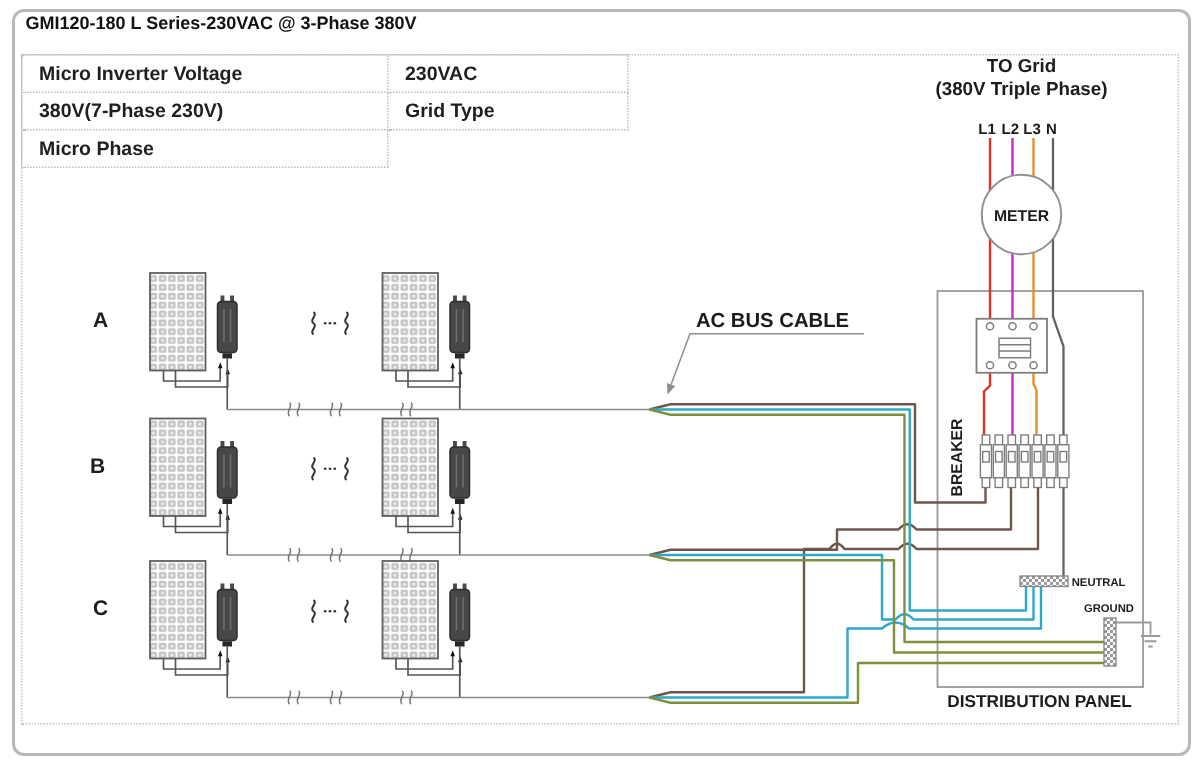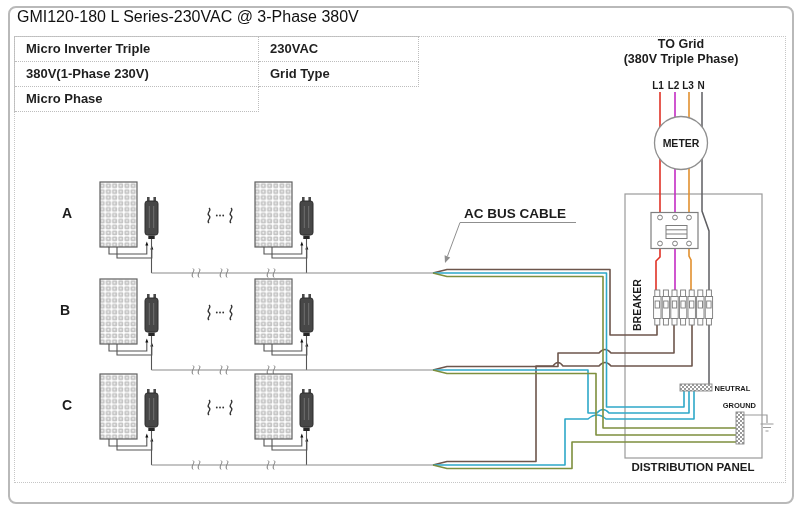--- a/index.html
+++ b/index.html
@@ -1,38 +1,38 @@
 <!DOCTYPE html>
 <html><head>
 <meta charset="utf-8">
 <style>
   html,body{margin:0;padding:0;background:#fff;}
   #page{position:relative;width:800px;height:508px;background:#fff;font-family:"Liberation Sans",sans-serif;overflow:hidden;}
   #frame{position:absolute;left:8px;top:6px;width:782px;height:494px;border:2px solid #b9b9b9;border-radius:8px;}
   #inner-dotted{position:absolute;left:14px;top:36px;width:770px;height:445px;border:1px dotted #c6c6c6;}
-  #title{position:absolute;left:17px;top:8px;font-size:16px;font-weight:normal;color:#111;}
+  #title{position:absolute;left:17px;top:8px;font-size:12px;font-weight:bold;color:#111;}
   #spec{position:absolute;left:14px;top:36px;width:404px;display:grid;grid-template-columns:244px auto;border-left:1px dotted #bdbdbd;border-top:1px dotted #bdbdbd;}
   #spec .cell{height:24px;line-height:24px;border-right:1px dotted #bdbdbd;border-bottom:1px dotted #bdbdbd;font-size:13px;font-weight:bold;color:#1f1f1f;padding-left:11px;white-space:pre;}
   svg{position:absolute;left:0;top:0;}
   .t{font-family:"Liberation Sans",sans-serif;font-weight:bold;fill:#1c1c1c;}
   .wire{fill:none;}
 </style>
 </head>
 <body>
 
 <div id="page">
   <div id="frame"></div>
   <div id="inner-dotted"></div>
 
   <div id="title">GMI120-180 L Series-230VAC @ 3-Phase 380V</div>
 
   <div id="spec">
-    <div class="cell">Micro Inverter Triple</div>
+    <div class="cell">Micro Inverter Voltage</div>
     <div class="cell">230VAC</div>
-    <div class="cell">380V(1-Phase 230V)</div>
+    <div class="cell">380V(7-Phase 230V)</div>
     <div class="cell">Grid Type</div>
     <div class="cell">Micro Phase</div>
   </div>
 
   <svg width="800" height="508" viewBox="0 0 800 508">
     <defs>
       <pattern id="pvcells" width="6.2" height="5.9" patternUnits="userSpaceOnUse">
         <rect width="6.2" height="5.9" fill="#ffffff"></rect>
         <rect x="0.45" y="0.45" width="5" height="4.7" rx="1" fill="#c4c4c4"></rect>
         <circle cx="2.95" cy="2.8" r="1" fill="#efefef"></circle>

